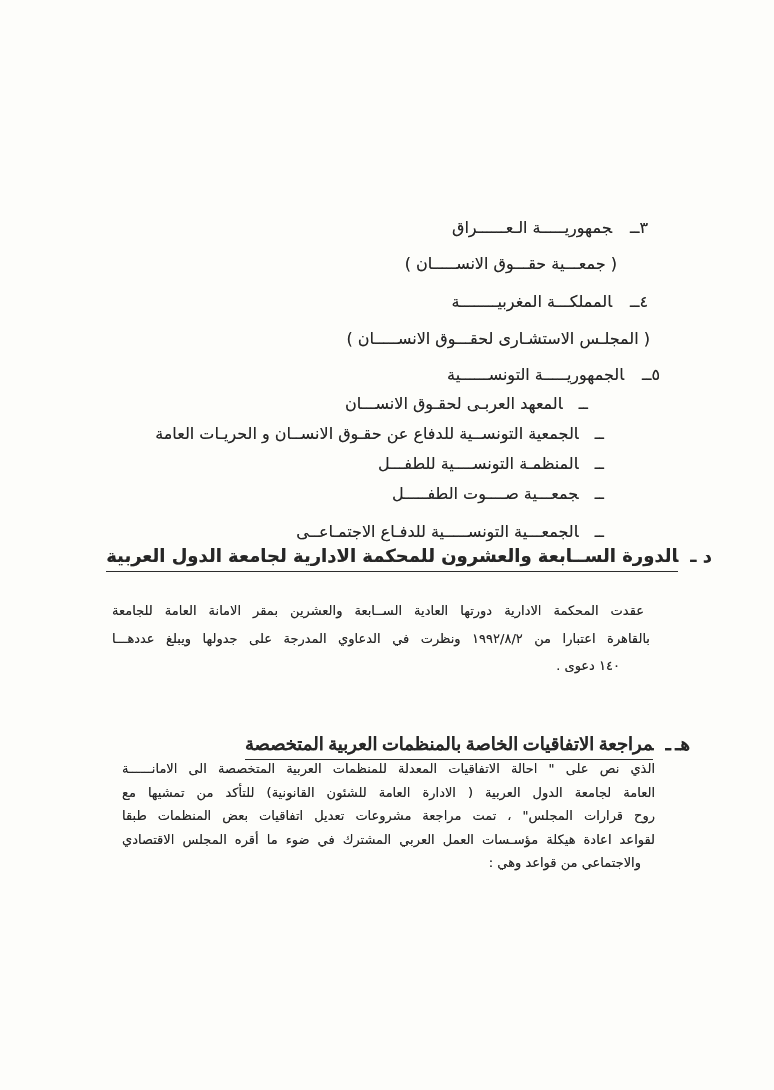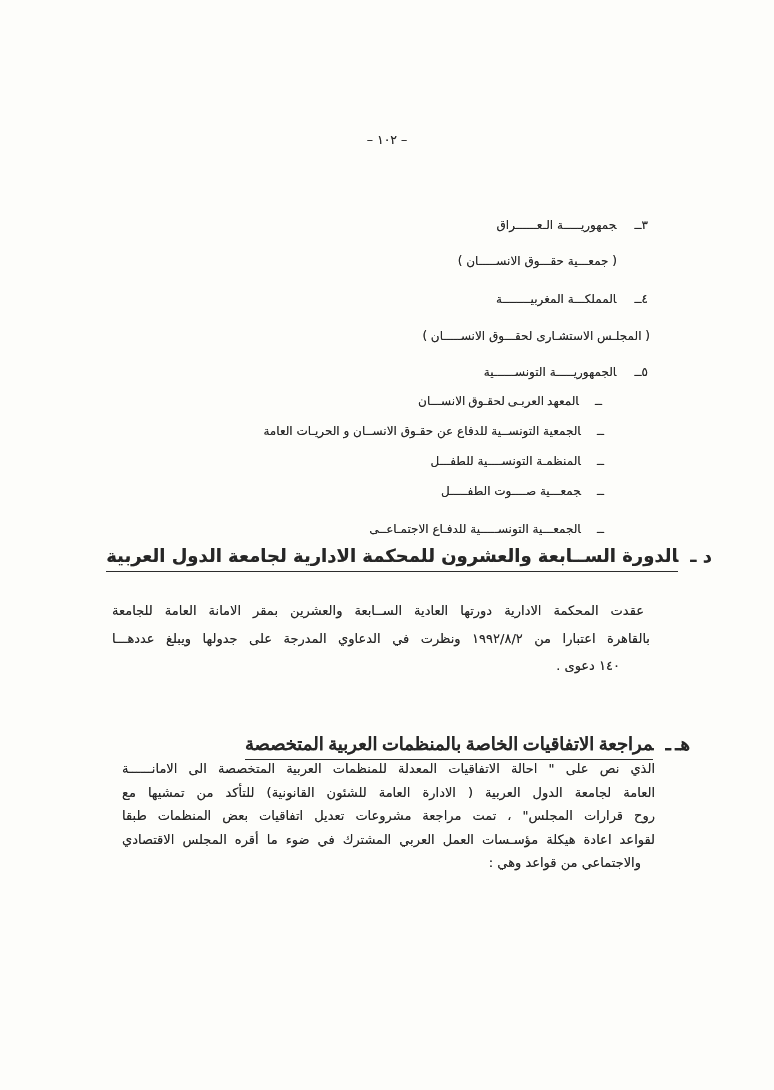--- a/index.html
+++ b/index.html
@@ -12,21 +12,21 @@
     overflow: hidden;
     direction: rtl;
     font-family: "DejaVu Sans", sans-serif;
     color: #262626;
     text-shadow: 0 0 0.6px rgba(38,38,38,0.55);
   }
 
   .line {
     position: absolute;
     white-space: nowrap;
-    font-size: 12px;
+    font-size: 16px;
   }
 
   .pagenum {
     top: 132px; left: 0; right: 0;
     text-align: center;
     font-size: 12.5px;
     letter-spacing: 1px;
   }
 
   .num    { margin-left: 18px; }
@@ -50,37 +50,36 @@
   .pl-first { padding-right: 6px; }
   .pl-last  { text-align-last: start; }
   .pad-d    { padding-right: 30px; }
   .pad-h    { padding-right: 14px; }
 
   
   #item3   { top: 218px; right: 126px; }
   #paren3  { top: 254px; right: 157px; }
   #item4   { top: 292px; right: 126px; }
   #paren4  { top: 329px; right: 124px; }
-  #item5   { top: 365px; right: 126px; text-align: center; }
-  #org0    { top: 394px; right: 172px; font-family: Liberation Serif, serif; }
+  #item5   { top: 365px; right: 114px; text-align: center; }
+  #org0    { top: 394px; right: 186px; }
   #org1    { top: 424px; right: 170px; }
   #org2    { top: 454px; right: 170px; }
   #org3    { top: 484px; right: 170px; }
   #org4    { top: 522px; right: 170px; }
   #head-d  { top: 545px; right: 62px;  }
   #para-d  { top: 597px; right: 124px; left: 112px; }
   #head-h  { top: 733px; right: 84px; font-family: Liberation Serif, serif;  }
   #para-h  { top: 757px; right: 119px; left: 122px; }
 </style>
 </head>
 <body>
 
 <div class="page">
 
-  <div class="line pagenum">– ١٠٢ –</div>
 
   <div class="line" id="item3">
     <span class="num">٣ــ</span><span>جمهوريـــــة الـعــــــراق</span>
   </div>
   <div class="line" id="paren3">(  جمعـــية حقـــوق الانســـــان  )</div>
 
   <div class="line" id="item4">
     <span class="num">٤ــ</span><span>المملكـــة المغربيــــــــة</span>
   </div>
   <div class="line" id="paren4">(  المجلـس الاستشـارى لحقـــوق الانســـــان  )</div>

